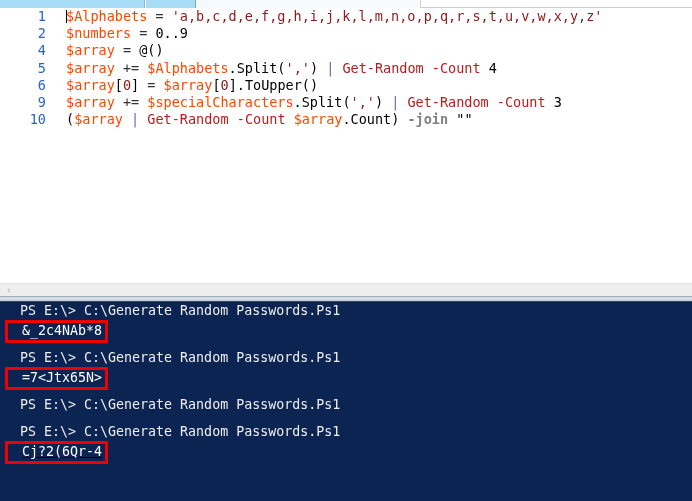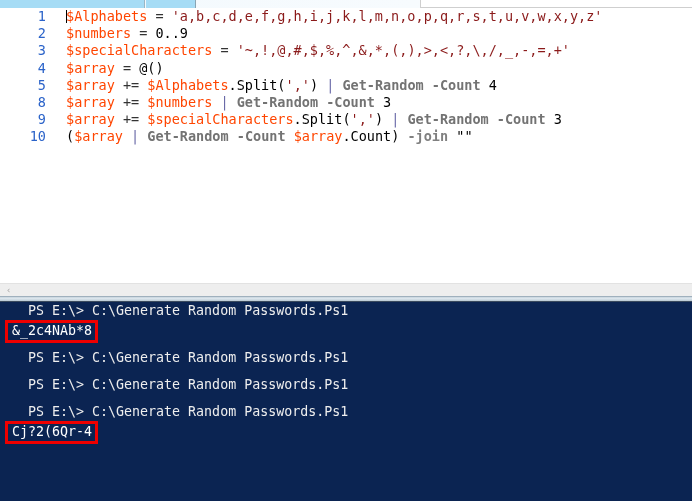--- a/index.html
+++ b/index.html
@@ -59,21 +59,21 @@
     font-size: 13.5px;
     letter-spacing: 0px;
   }
   .code {
     display: inline-block;
     padding-left: 20px;
     font-size: 13.5px;
   }
   .var   { color: #ff4500; }
   .str   { color: #8b1a1a; }
-  .cmd   { color: #737373; font-weight: bold; }
+  .cmd   { color: #b91c1c; }
   .plain { color: #000000; }
   .op    { color: #333333; }
   .pipe  { color: #6a6aa8; }
   .join  { color: #808080; font-weight: bold; }
   .idx   { color: #8b1a1a; }
 
   
   .caret {
     display: inline-block;
     width: 1px; height: 13px;
@@ -111,30 +111,30 @@
     background: #0b2452;
     overflow: hidden;
   }
   .console-block { position: relative; }
   .console-line {
     color: #eeeeee;
     font-size: 13.3px;
     line-height: 18px;
     height: 18px;
     white-space: pre;
-    padding-left: 28px;
+    padding-left: 20px;
     font-family: "DejaVu Sans Mono", monospace;
   }
   .pw-line {
     color: #ffffff;
     font-size: 13.3px;
     line-height: 18px;
     height: 18px;
     white-space: pre;
-    padding-left: 12px;
+    padding-left: 22px;
     font-family: "DejaVu Sans Mono", monospace;
   }
   .pw-highlight {
     position: absolute;
     border: 3px solid #ee0000;
     pointer-events: none;
   }
   .blank { height: 9px; }
 </style>
 </head>
@@ -143,34 +143,33 @@
 <div id="top-strip">
   <div id="top-tab"></div>
   <div id="top-tab-2"></div>
   <div id="top-right-panel"></div>
 </div>
 
 <div id="editor">
   <div id="code-lines">
       <div class="code-line"><span class="ln">1</span><span class="code"><span class="caret"></span><span class="var">$Alphabets</span><span class="op"> = </span><span class="str">'a,b,c,d,e,f,g,h,i,j,k,l,m,n,o,p,q,r,s,t,u,v,w,x,y,z'</span></span></div>
       <div class="code-line"><span class="ln">2</span><span class="code"><span class="var">$numbers</span><span class="op"> = </span><span class="plain">0..9</span></span></div>
-      <div class="code-line"><span class="ln">3</span><span class="code"><span class="var">$specialCharacters</span><span class="op"> = </span><span class="str">'~,!,@,#,$,%,^,&amp;,*,(,),&gt;,&lt;,?,\,/,_,-,=,+'</span></span></div>
       <div class="code-line"><span class="ln">4</span><span class="code"><span class="var">$array</span><span class="op"> = </span><span class="plain">@()</span></span></div>
       <div class="code-line"><span class="ln">5</span><span class="code"><span class="var">$array</span><span class="op"> += </span><span class="var">$Alphabets</span><span class="plain">.</span><span class="plain">Split(</span><span class="str">','</span><span class="plain">) </span><span class="pipe">| </span><span class="cmd">Get-Random</span><span class="plain"> </span><span class="cmd">-Count</span><span class="plain"> 4</span></span></div>
-      <div class="code-line"><span class="ln">8</span><span class="code"><span class="var">$array</span><span class="op"> += </span><span class="var">$numbers</span><span class="plain"> </span><span class="pipe">| </span><span class="cmd">Get-Random</span><span class="plain"> </span><span class="cmd">-Count</span><span class="plain"> 3</span></span></div>
+      <div class="code-line"><span class="ln">6</span><span class="code"><span class="var">$array</span><span class="plain">[</span><span class="idx">0</span><span class="plain">]</span><span class="op"> = </span><span class="var">$array</span><span class="plain">[</span><span class="idx">0</span><span class="plain">]</span><span class="plain">.ToUpper()</span></span></div>
       <div class="code-line"><span class="ln">9</span><span class="code"><span class="var">$array</span><span class="op"> += </span><span class="var">$specialCharacters</span><span class="plain">.Split(</span><span class="str">','</span><span class="plain">) </span><span class="pipe">| </span><span class="cmd">Get-Random</span><span class="plain"> </span><span class="cmd">-Count</span><span class="plain"> 3</span></span></div>
       <div class="code-line"><span class="ln">10</span><span class="code"><span class="plain">(</span><span class="var">$array</span><span class="plain"> </span><span class="pipe">| </span><span class="cmd">Get-Random</span><span class="plain"> </span><span class="cmd">-Count</span><span class="plain"> </span><span class="var">$array</span><span class="plain">.Count)</span><span class="join"> -join</span><span class="plain"> ""</span></span></div>
     </div>
 </div>
 
 <div id="editor-scrollbar">
   <div id="sb-left-arrow">‹</div>
 </div>
 <div id="splitter"></div>
 
 <div id="console">
   <div id="console-content">
       <div class="console-block"><div class="console-line">PS E:\&gt; C:\Generate Random Passwords.Ps1</div><div style="position: relative; display: inline-block;"><div class="pw-line">&amp;_2c4NAb*8</div><div class="pw-highlight" style="inset: -2px -6px -3px 5px; border-color: rgb(238, 0, 0);"></div></div><div class="blank"></div></div>
+      <div class="console-block"><div class="console-line">PS E:\&gt; C:\Generate Random Passwords.Ps1</div><div style="position: relative; display: inline-block;"><div class="pw-line">=7&lt;Jtx65N&gt;</div><div class="pw-highlight" style="inset: -2px -6px -3px 5px; border-color: rgb(238, 0, 0);"></div></div><div class="blank"></div></div>
       <div class="console-block"><div class="console-line">PS E:\&gt; C:\Generate Random Passwords.Ps1</div><div class="blank"></div></div>
-      <div class="console-block"><div class="console-line">PS E:\&gt; C:\Generate Random Passwords.Ps1</div><div class="blank"></div></div>
-      <div class="console-block"><div class="console-line">PS E:\&gt; C:\Generate Random Passwords.Ps1</div><div style="position: relative; display: inline-block;"><div class="pw-line">Cj?2(6Qr-4</div><div class="pw-highlight" style="inset: -2px -6px -3px 5px; border-color: rgb(238, 0, 0);"></div></div><div class="blank"></div></div>
+      <div class="console-block"><div class="console-line">PS E:\&gt; C:\Generate Random Passwords.Ps1</div><div style="position: relative; display: inline-block; text-decoration: underline;"><div class="pw-line">Cj?2(6Qr-4</div><div class="pw-highlight" style="inset: -2px -6px -3px 5px; border-color: rgb(238, 0, 0);"></div></div><div class="blank"></div></div>
     </div>
 </div>
 
 </body></html>

